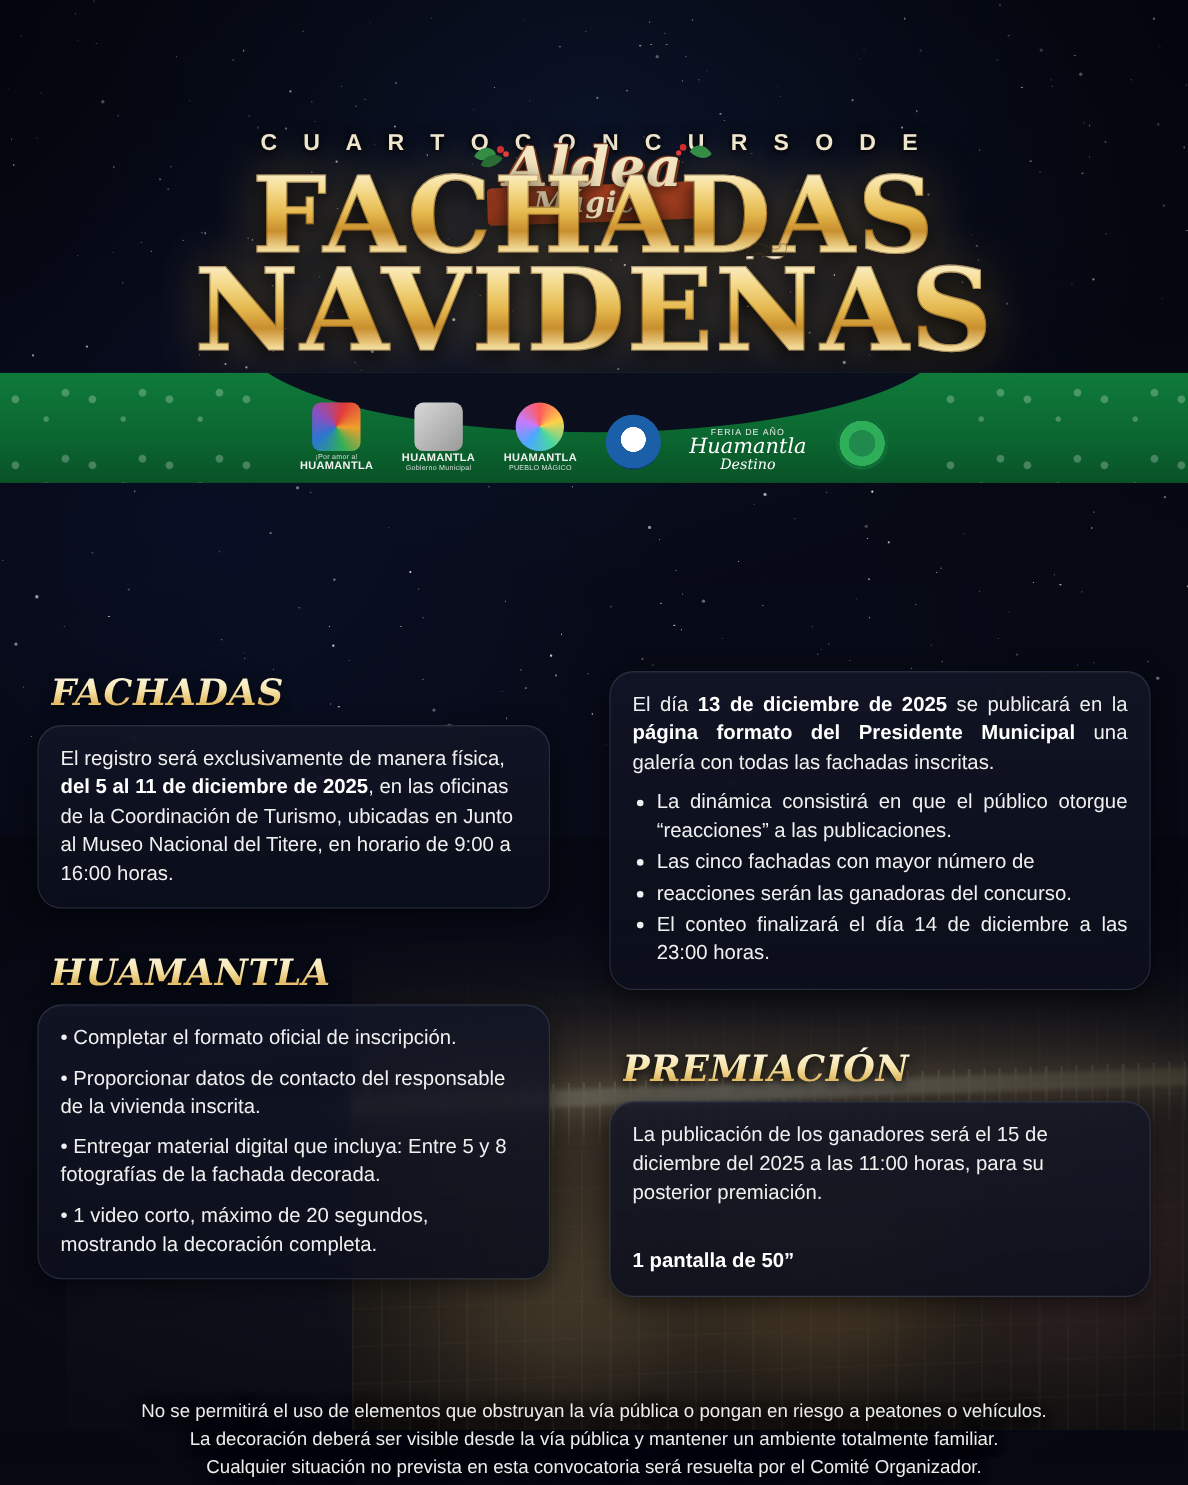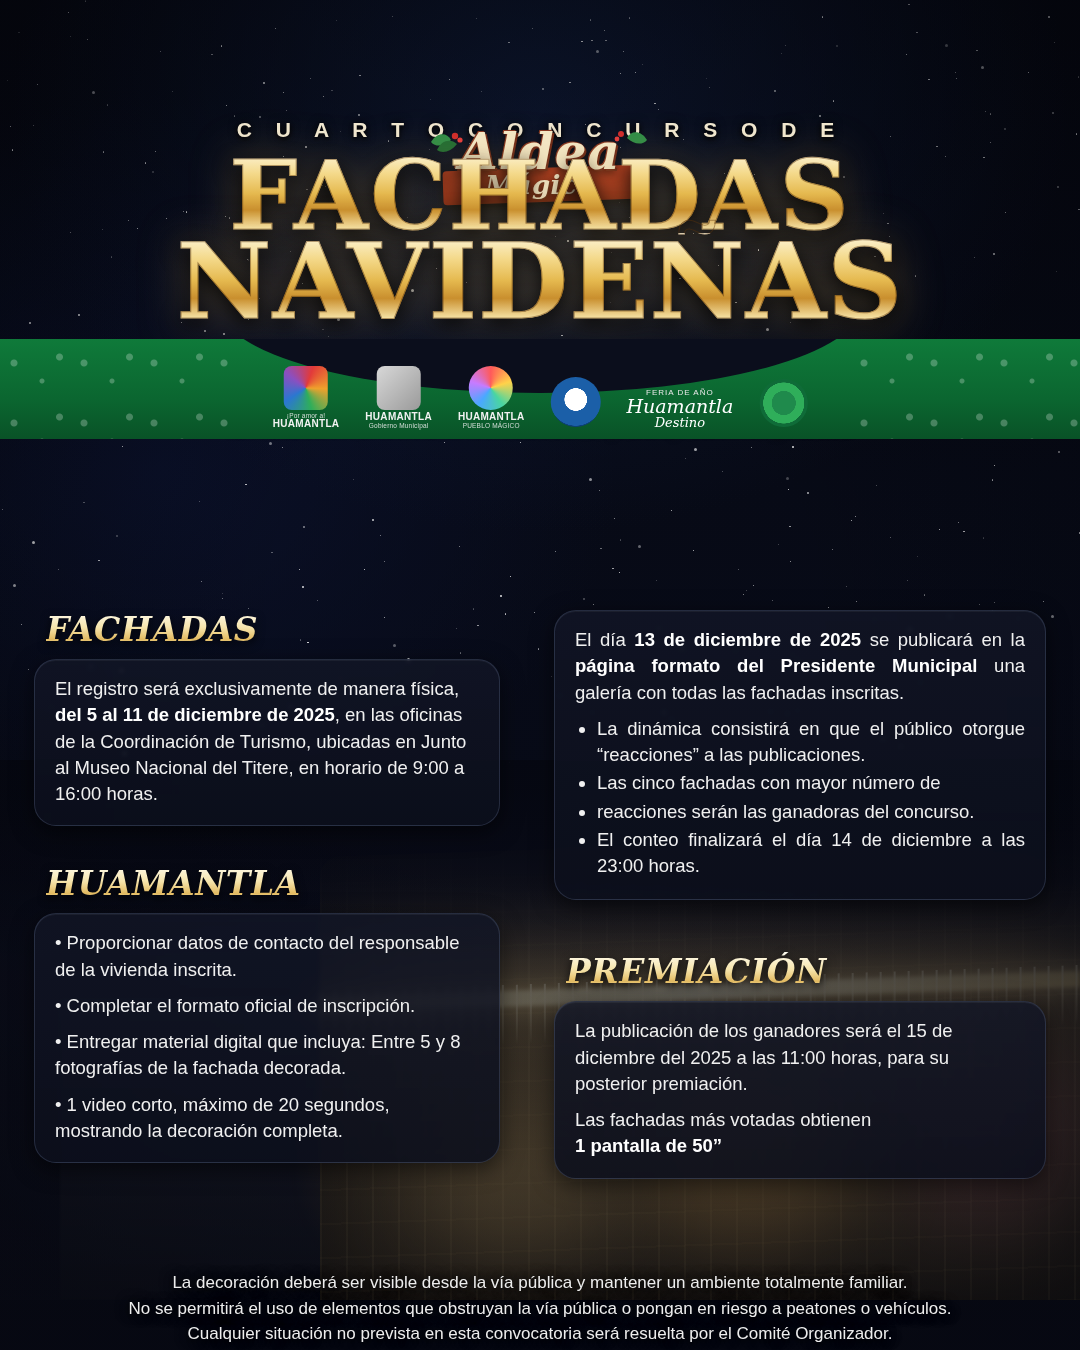--- a/index.html
+++ b/index.html
@@ -812,22 +812,22 @@
         <div class="card" id="registro-card">
           <p>
             <span>El registro será exclusivamente de manera física, </span><b>del 5 al 11 de diciembre de 2025</b><span>, en las oficinas de la Coordinación de Turismo, ubicadas en Junto al Museo Nacional del Titere, en horario de 9:00 a 16:00 horas.</span>
           </p>
         </div>
 
         <div class="gap-lg"></div>
 
         <h2 class="sec-title">HUAMANTLA</h2>
         <div class="card" id="requisitos-card">
+          <p>• Completar el formato oficial de inscripción.</p>
           <p>• Proporcionar datos de contacto del responsable de la vivienda inscrita.</p>
-          <p>• Completar el formato oficial de inscripción.</p>
           <p>• Entregar material digital que incluya: Entre 5 y 8 fotografías de la fachada decorada.</p>
           <p>• 1 video corto, máximo de 20 segundos, mostrando la decoración completa.</p>
         </div>
       </div>
 
       <div class="col">
 
         <div class="card justify">
           <p>
             <span>El día </span><b>13 de diciembre de 2025</b><span> se publicará en la </span><b>página formato del Presidente Municipal</b><span> una galería con todas las fachadas inscritas.</span>
@@ -839,29 +839,29 @@
             <li>El conteo finalizará el día 14 de diciembre a las 23:00 horas.</li>
           </ul>
         </div>
 
         <div class="gap-md" style="height:52px;"></div>
 
         <h2 class="sec-title">PREMIACIÓN</h2>
         <div class="card">
           <p>La publicación de los ganadores será el 15 de diciembre del 2025 a las 11:00 horas, para su posterior premiación.</p>
           <p>
-            <span>Las fachadas más votadas obtienen </span><br><b>1 pantalla de 50”</b>
+            <br><b>1 pantalla de 50”</b>
           </p>
         </div>
       </div>
     </div>
 
     <div class="footnote">
+      <div>No se permitirá el uso de elementos que obstruyan la vía pública o pongan en riesgo a peatones o vehículos.</div>
       <div>La decoración deberá ser  visible desde la vía pública y mantener un ambiente totalmente familiar.</div>
-      <div>No se permitirá el uso de elementos que obstruyan la vía pública o pongan en riesgo a peatones o vehículos.</div>
       <div>Cualquier situación no prevista en esta convocatoria será resuelta por el Comité Organizador.</div>
     </div>
 
     <div class="bottombar">
       <div class="pattern-l"></div>
       <div class="pattern-r"></div>
       <div class="notch"></div>
     </div>
 
     <div class="logos">

